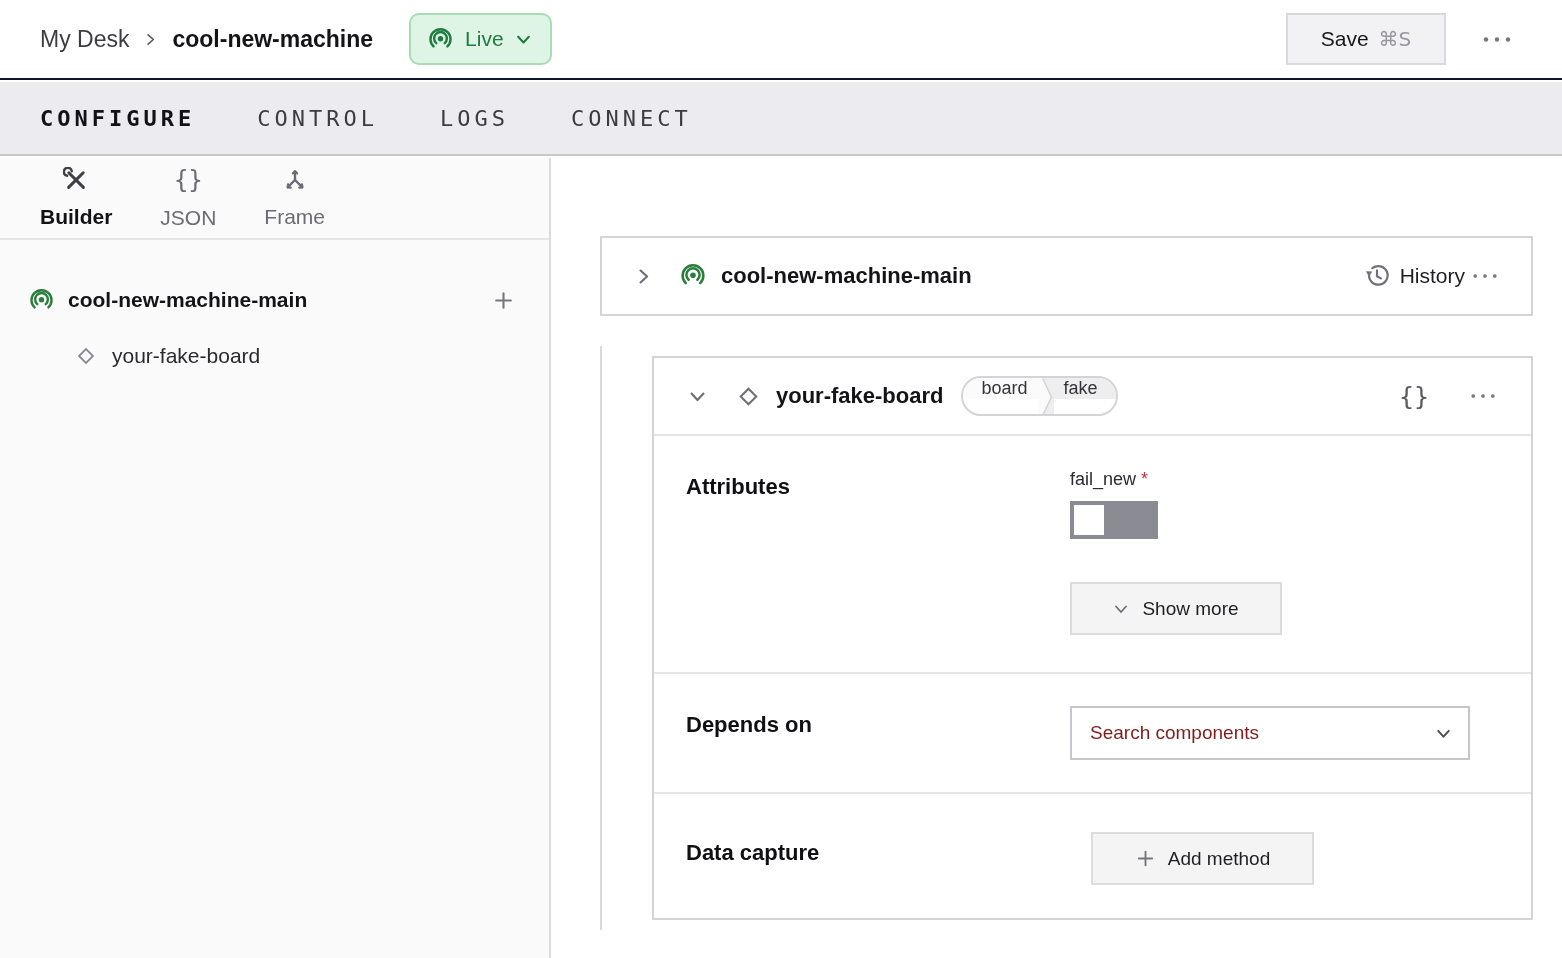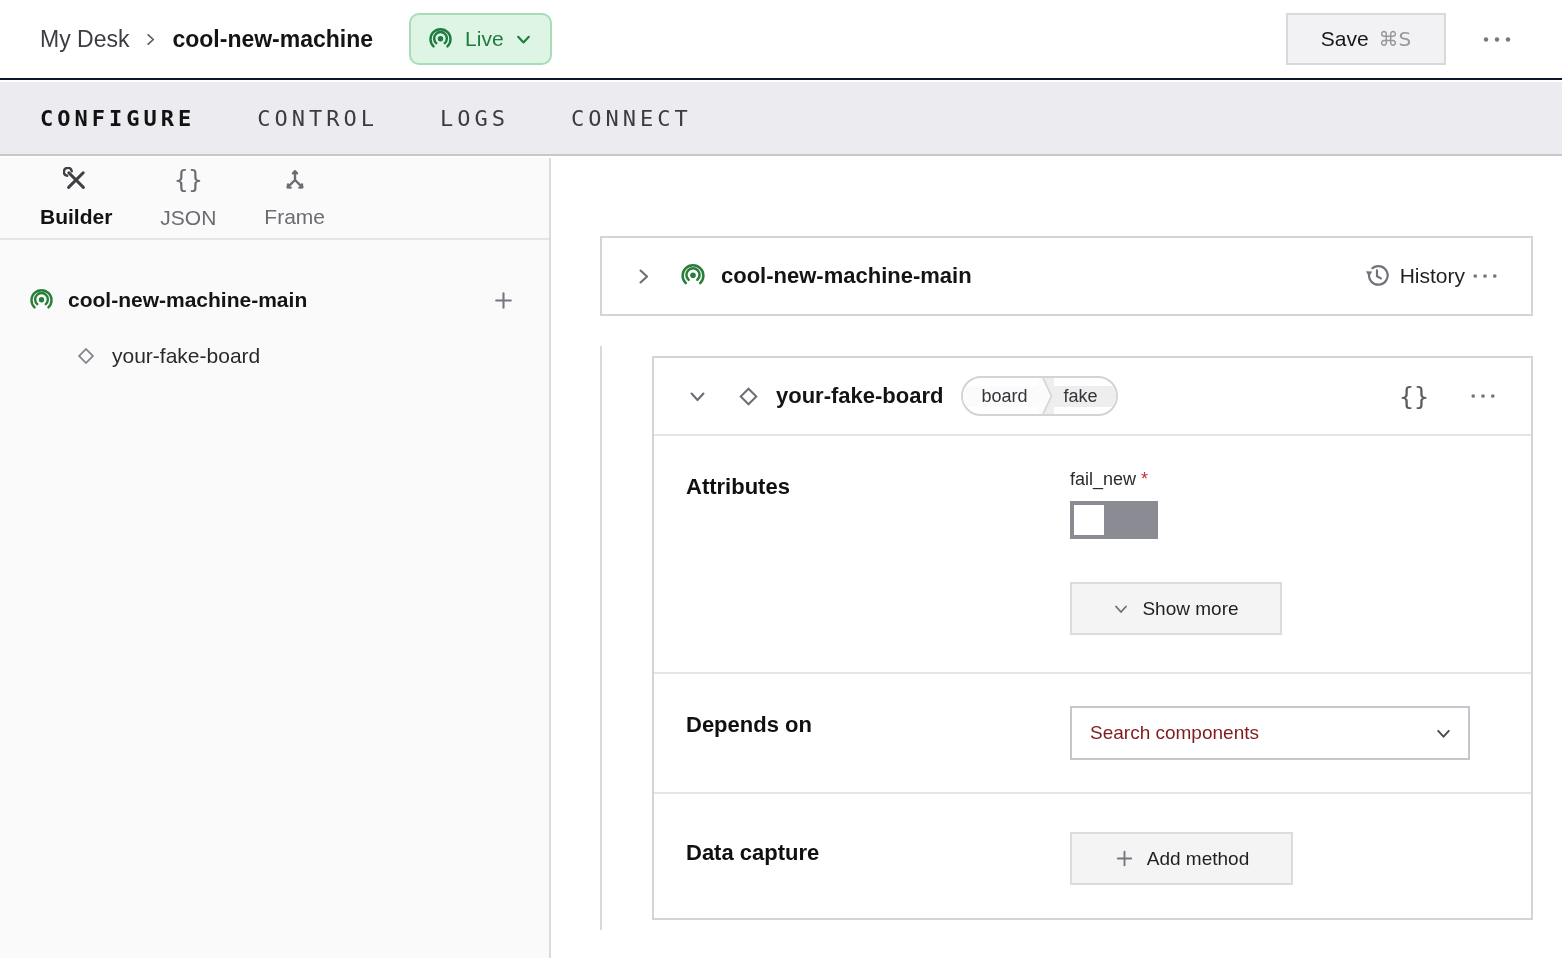--- a/index.html
+++ b/index.html
@@ -58,21 +58,21 @@
   .card1-right { margin-left:auto; display:flex; align-items:center; }
   .history-btn { display:inline-flex; align-items:center; gap:10px; background:none; border:none;
                  cursor:pointer; font-size:21px; color:#1f1f23; font-family:"Liberation Sans", sans-serif; }
   .vline { position:absolute; left:49px; top:188px; width:2px; height:584px; background:#d9d9dc; }
 
   .card2 { left:101px; top:198px; width:881px; height:564px; display:flex; flex-direction:column; }
   .card2-header { height:78px; flex:0 0 78px; border-bottom:2px solid #e5e5e8; display:flex;
                   align-items:center; padding:0 28px; }
   .card2-header .collapse { margin-right:22px; }
   .card2-header .title { font-size:22px; font-weight:bold; color:#141417; margin:0 18px 0 14px; }
-  .pill { display:inline-flex; align-items:center; height:40px; border:2px solid #d4d4d8;
+  .pill { display:inline-flex; align-items:flex-start; height:40px; border:2px solid #d4d4d8;
           border-radius:20px; overflow:hidden; font-size:18px; color:#34343a; }
   .pill .seg1 { display:flex; align-items:center; padding:0 10px 0 18px; background:#fbfbfc; }
   .pill .seg2 { display:flex; align-items:center; padding:0 18px 0 10px; background:#eeeeef; }
   .card2-right { margin-left:auto; display:flex; align-items:center; gap:30px; }
   .braces-btn { background:none; border:none; cursor:pointer; font-family:"DejaVu Sans Mono", monospace;
                 font-size:25px; color:#5a5a61; padding:4px; }
 
   .sect { position:relative; padding-left:32px; }
   .sect + .sect { border-top:0; }
   .sect-label { font-size:22px; font-weight:bold; color:#101013; }
@@ -90,21 +90,21 @@
   .sect-dep { flex:0 0 120px; border-bottom:2px solid #e5e5e8; }
   .sect-dep .sect-label { padding-top:38px; }
   .select { position:absolute; left:416px; top:32px; width:400px; height:54px; background:#fff;
             border:2px solid #c6c6cc; display:flex; align-items:center; padding:0 16px 0 18px;
             cursor:pointer; }
   .select .placeholder { font-size:19px; color:#7f1d1d; }
   .select .sel-chev { margin-left:auto; }
 
   .sect-data { flex:1 1 auto; }
   .sect-data .sect-label { padding-top:46px; }
-  .addmethod-btn { position:absolute; left:416px; top:38px; width:223px; height:53px; background:#f4f4f5;
+  .addmethod-btn { position:absolute; left:437px; top:38px; width:223px; height:53px; background:#f4f4f5;
                    border:2px solid #dcdcdf; display:inline-flex; align-items:center; justify-content:center;
                    gap:12px; font-size:19px; color:#1f1f22; cursor:pointer; font-family:"Liberation Sans", sans-serif; }
 
   svg { display:block; }
 </style>
 </head>
 <body>
 
 <div class="page">
 

